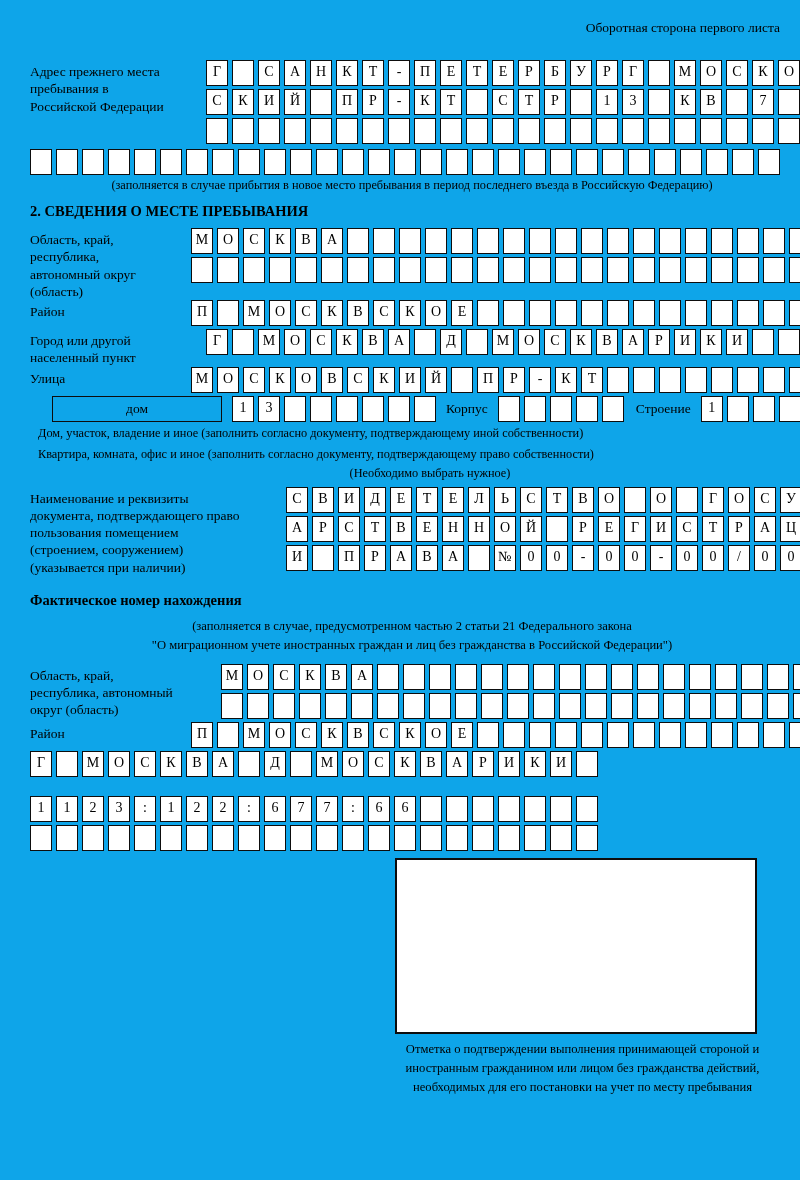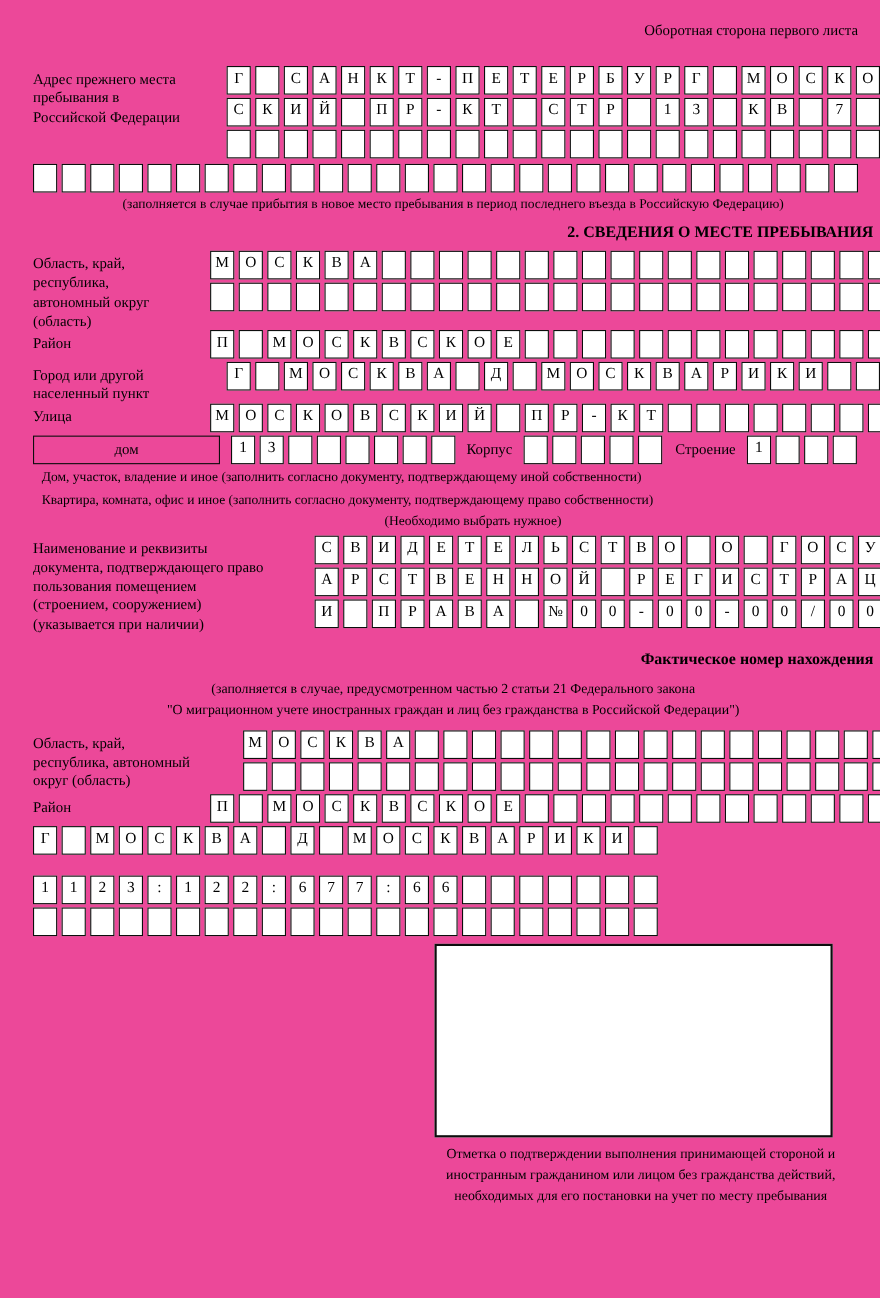--- a/index.html
+++ b/index.html
@@ -1,38 +1,38 @@
 <!DOCTYPE html>
 <html><head>
 <meta charset="utf-8">
 <style>
   html,body { margin:0; padding:0; background:#ffffff; }
   .page {
     position:relative; width:800px; height:1180px; box-sizing:border-box;
-    background:#ec4899; color:#000;
+    background:#0ea5e9; color:#000;
     font-family:"Liberation Serif", serif;
     padding:12px 6px 0 30px; overflow:hidden;
   }
   .header-note { text-align:right; font-size:13.5px; margin:8px 14px 24px 0; }
 
   .frow { display:flex; align-items:flex-start;gap:36px; }
   .flabel { font-size:13.5px; line-height:1.28; padding-top:3px; box-sizing:border-box; padding-right:6px; }
   .stack { flex:1 1 auto; }
 
   .cellrow { white-space:nowrap; height:26px; margin-bottom:3px; }
   .cell {
     display:inline-block; width:22px; height:26px; box-sizing:border-box;
     border:1.6px solid #0d0d0d; margin-right:4px; background:#fff;
     text-align:center; font-size:14px; line-height:22px; vertical-align:top;
   }
   .caption { font-size:12.3px; }
   .center { text-align:center; }
-  .sec-title { text-align:right; font-weight:bold; font-size:14.5px; margin:10px 0 8px 0; }
+  .sec-title { text-align:left; font-weight:bold; font-size:14.5px; margin:10px 0 8px 0; }
 
-  .inline-row { white-space:nowrap; height:26px; margin-bottom:4px; }
+  .inline-row { white-space:nowrap; height:26px; margin-bottom:4px;margin-left:22px; }
   .widebox {
     display:inline-block; box-sizing:border-box; height:26px; border:1.6px solid #0d0d0d;
     text-align:center; font-size:13.5px; line-height:23px; vertical-align:top; margin-right:6px;
   }
   .inline-label { font-size:13.5px; vertical-align:top; line-height:26px; }
   .cellgroup { display:inline-block; vertical-align:top; }
 
   .stay-row { margin-top:10px; }
   .stay-label { font-size:13.5px; line-height:26px; vertical-align:top; margin-right:8px; }
   .opt-label { font-size:13.5px; line-height:26px; vertical-align:top; margin-right:22px; }

